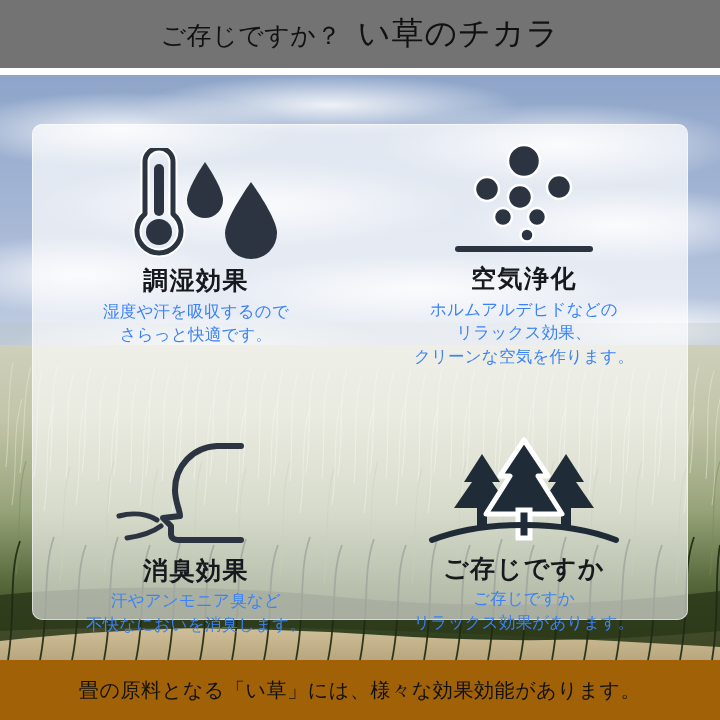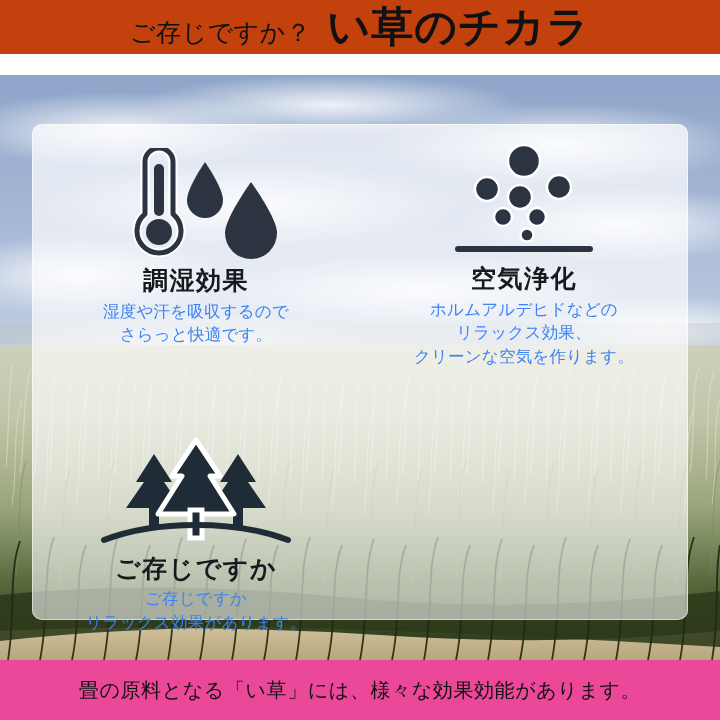--- a/index.html
+++ b/index.html
@@ -18,44 +18,44 @@
     position: relative;
     width: 720px;
     height: 720px;
     background: #ffffff;
   }
 
   
   .title-bar {
     position: absolute;
     left: 0; top: 0;
-    width: 720px; height: 54px;
+    width: 720px; height: 68px;
     display: flex;
     align-items: center;
     justify-content: center;
-    background: #c2410c;
+    background: #737373;
     z-index: 6;
   }
   .title-line {
     display: flex;
     align-items: baseline;
     justify-content: center;
     white-space: nowrap;
     color: #111111;
     font-family: "Liberation Serif", "DejaVu Serif", serif;
   }
   .title-small {
     font-size: 25px;
     letter-spacing: 0.5px;
     font-weight: 400;
   }
   .title-large {
-    font-size: 42px;
+    font-size: 32px;
     letter-spacing: 1px;
-    font-weight: 700;
+    font-weight: 400;
     margin-left: 16px;
   }
 
   
   .photo {
     position: absolute;
     left: 0; top: 75px;
     width: 720px; height: 585px;
     overflow: hidden;
     z-index: 1;
@@ -127,21 +127,21 @@
   .feat-desc div { white-space: nowrap; }
 
   
   .footer {
     position: absolute;
     left: 0; top: 660px;
     width: 720px; height: 60px;
     display: flex;
     align-items: center;
     justify-content: center;
-    background: #ec4899;
+    background: #a16207;
     z-index: 6;
   }
   .footer-text {
     font-family: "Liberation Serif", "DejaVu Serif", serif;
     font-size: 20px;
     color: #111111;
     letter-spacing: 0.6px;
     white-space: nowrap;
   }
 </style>
@@ -366,20 +366,39 @@
         </svg>
       </div>
       <div class="feat-title">空気浄化</div>
       <div class="feat-desc">
         <div>ホルムアルデヒドなどの</div>
         <div>リラックス効果、</div>
         <div>クリーンな空気を作ります。</div>
       </div>
     </div>
 
+    <div class="cell cell-deodor">
+      <div class="icon-wrap">
+        <svg width="190" height="112" viewBox="0 0 190 112" xmlns="http://www.w3.org/2000/svg">
+          <g fill="none" stroke="#2b3440" stroke-width="6" stroke-linecap="round" stroke-linejoin="round">
+
+            <path d="M140 8 L116 8 C92 9 74 28 74 52 C74 64 79 72 79 78
+                     L62 80 L70 88 L70 96 C70 100 73 102 77 102 L140 102"></path>
+
+            <path d="M18 78 C32 74 46 76 56 82" stroke-width="5"></path>
+            <path d="M26 100 C40 98 52 94 60 88" stroke-width="5"></path>
+          </g>
+        </svg>
+      </div>
+      <div class="feat-title">消臭効果</div>
+      <div class="feat-desc">
+        <div>汗やアンモニア臭など</div>
+        <div>不快なにおいを消臭します。</div>
+      </div>
+    </div>
 
     <div class="cell cell-relax">
       <div class="icon-wrap">
         <svg width="200" height="112" viewBox="0 0 200 112" xmlns="http://www.w3.org/2000/svg">
 
           <g fill="#1f2c38">
             <path d="M58 18 L76 46 L68 46 L86 72 L30 72 L48 46 L40 46 Z"></path>
             <rect x="53" y="70" width="10" height="20"></rect>
           </g>
 

